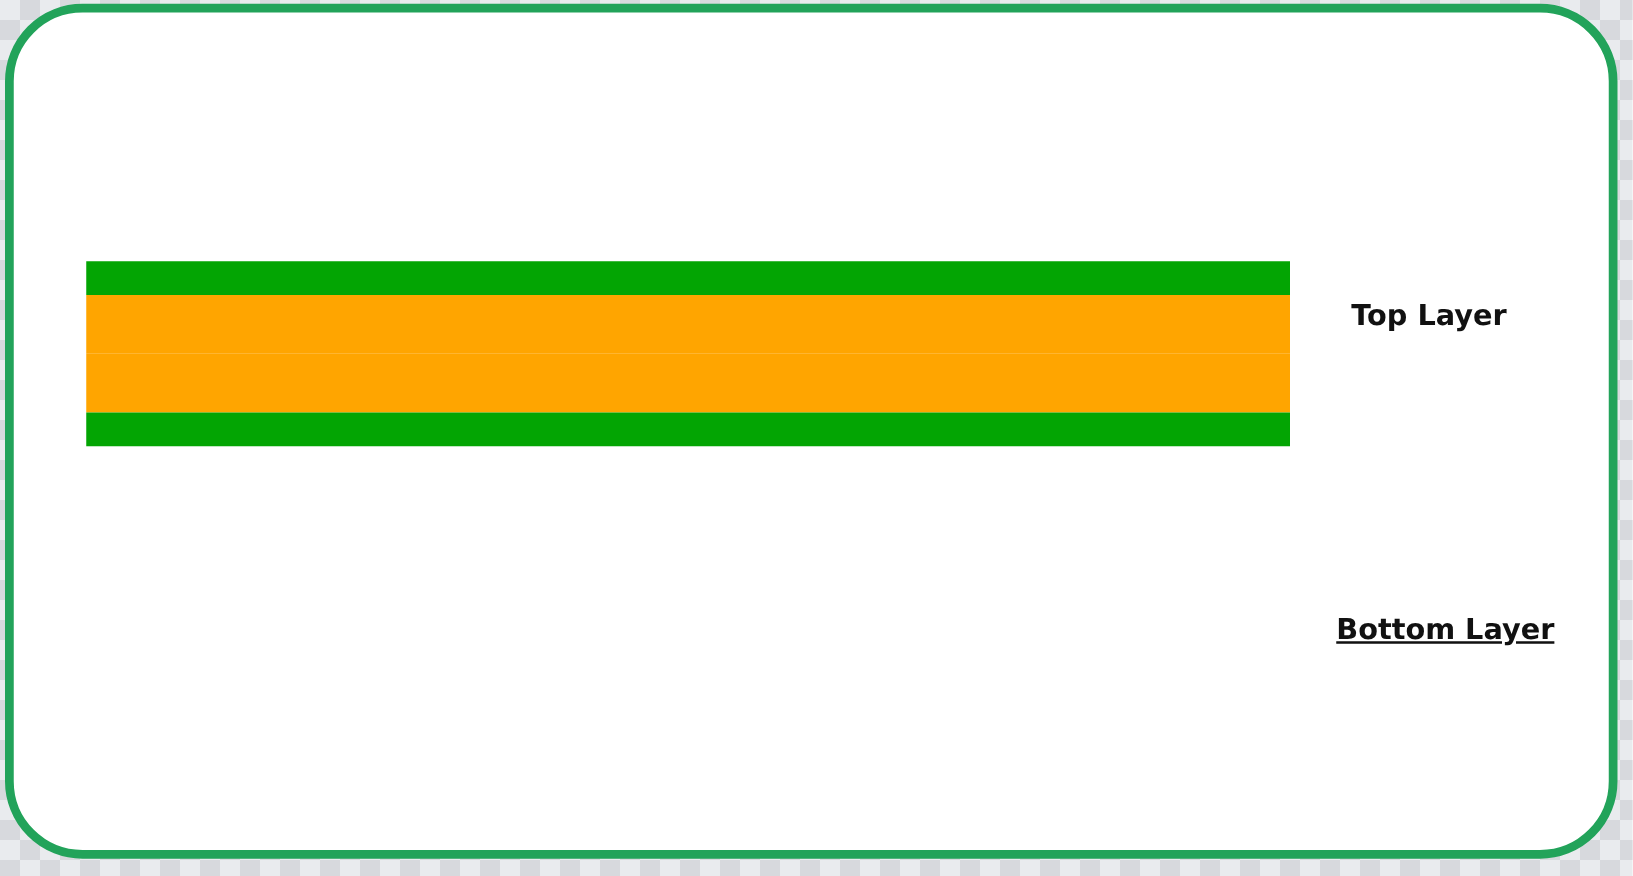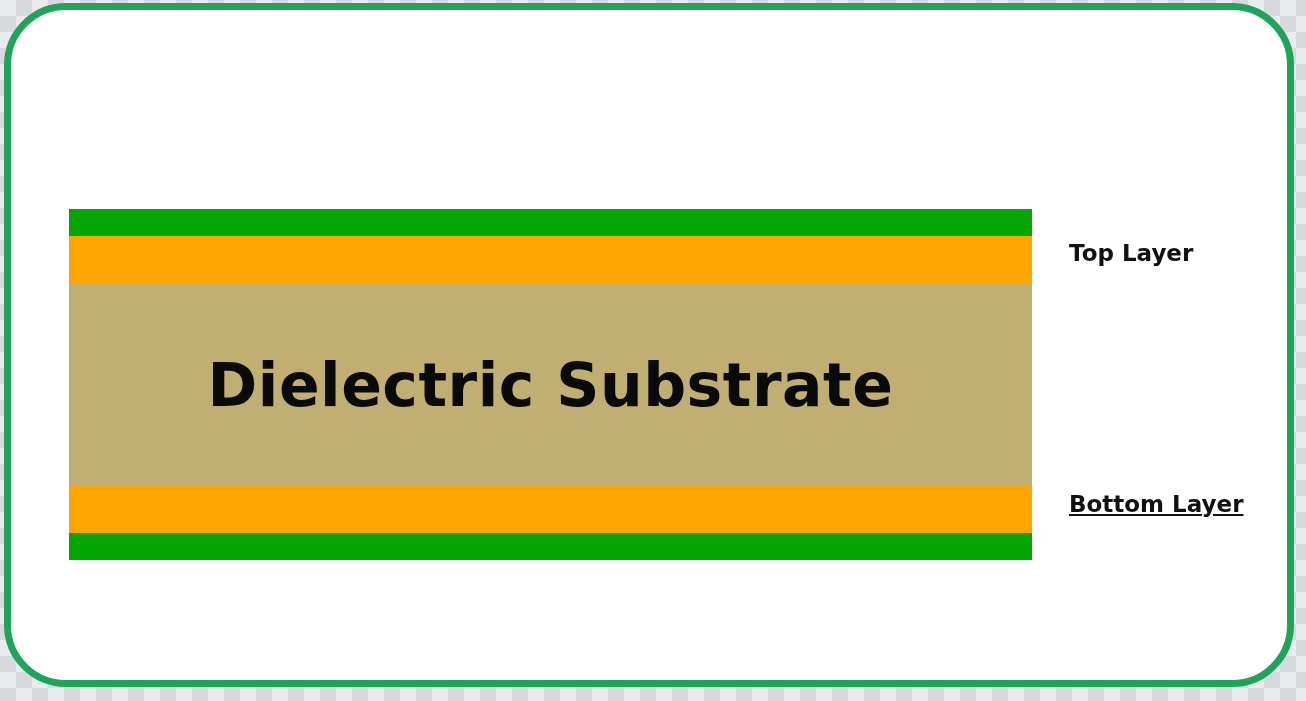--- a/index.html
+++ b/index.html
@@ -27,33 +27,30 @@
     display: flex; align-items: center; justify-content: center;
   }
   .substrate-label {
     font-family: "DejaVu Sans", sans-serif; font-weight: bold;
     font-size: 60px; color: #0a0a0a; letter-spacing: 0.5px;
   }
   .side-label {
     position: absolute; left: 1069px; font-family: "DejaVu Sans", sans-serif;
     font-weight: bold; font-size: 23px; color: #111111;
   }
-  .top-label { top: 240px; }
+  .top-label { top: 240px; margin-left: 12px; }
   .bottom-label { top: 491px; text-decoration: underline; }
 </style>
 </head>
 <body>
 
 <div class="card">
 </div>
 
 <div class="stack">
   <div class="layer mask"></div>
   <div class="layer copper"></div>
-  <div class="layer substrate">
-    <span class="substrate-label">Dielectric Substrate</span>
-  </div>
   <div class="layer copper"></div>
   <div class="layer mask"></div>
 </div>
 
 <div class="side-label top-label">Top Layer</div>
 <div class="side-label bottom-label">Bottom Layer</div>
 
 </body></html>

